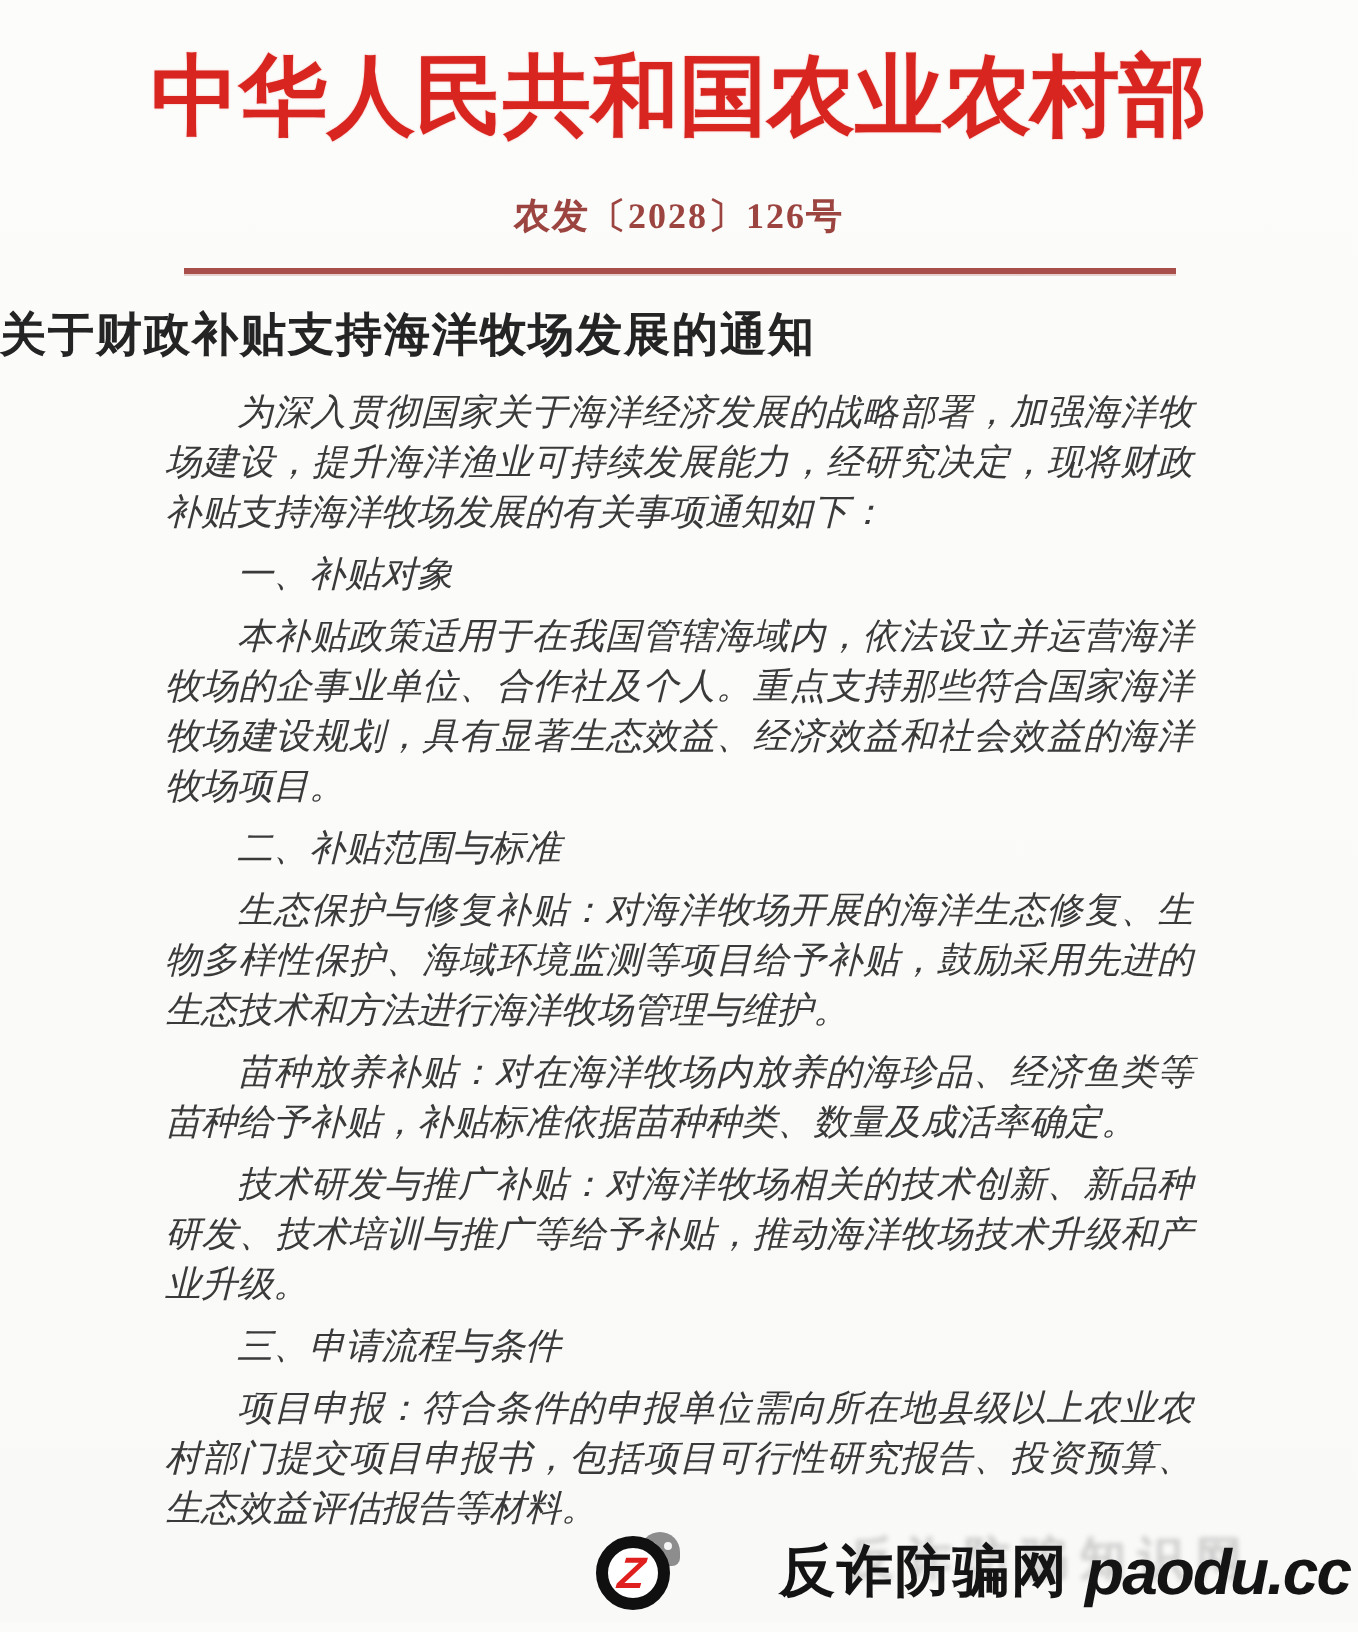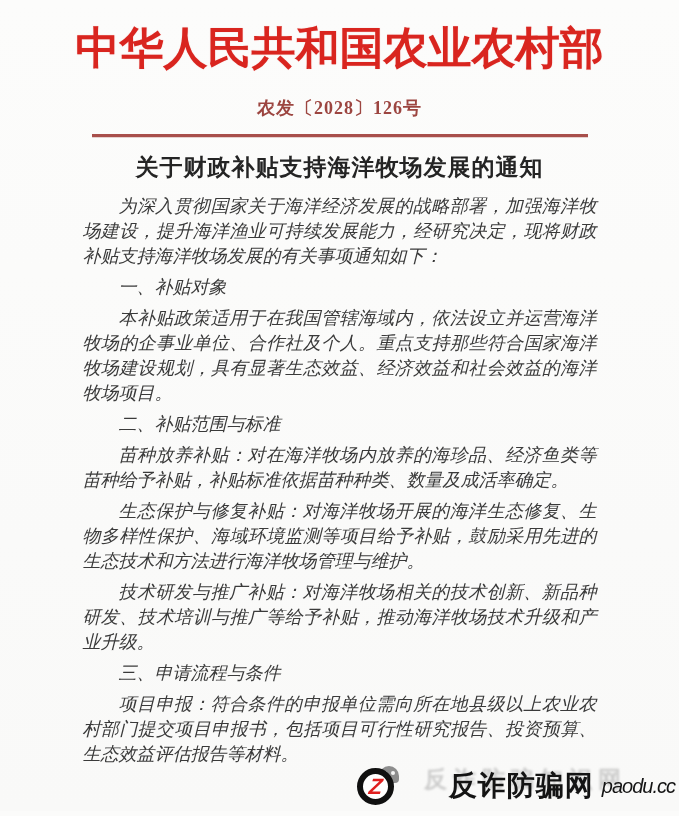--- a/index.html
+++ b/index.html
@@ -38,21 +38,21 @@
   .red-rule {
     width: 496px;
     height: 3px;
     background: #a84f4b;
     border: none;
     margin: 15px auto 0 auto;
     box-shadow: 0 1px 0 rgba(168,79,75,0.25);
   }
   .notice-title {
     margin-top: 17px;
-    text-align: center;
+    text-align: left;
     font-size: 23px;
     line-height: 28px;
     font-weight: bold;
     color: #242424;
     letter-spacing: 1px;
   }
   .content {
     width: 514px;
     margin: 12px auto 0 auto;
     font-size: 18px;
@@ -142,22 +142,22 @@
     font-size: 28px;
     font-weight: bold;
     color: #141414;
     letter-spacing: 1px;
     white-space: nowrap;
     z-index: 3;
     margin-left: 44px;
   }
   .wm-site-url {
     font-family: "Liberation Sans", sans-serif;
-    font-size: 20px;
-    font-weight: normal;
+    font-size: 32px;
+    font-weight: bold;
     font-style: italic;
     color: #141414;
     margin-left: 8px;
     letter-spacing: -1px;
     white-space: nowrap;
     z-index: 3;
   }
 </style>
 </head>
 <body>
@@ -172,22 +172,22 @@
 
   <div class="notice-title">关于财政补贴支持海洋牧场发展的通知</div>
 
   <div class="content">
     <p>为深入贯彻国家关于海洋经济发展的战略部署，加强海洋牧场建设，提升海洋渔业可持续发展能力，经研究决定，现将财政补贴支持海洋牧场发展的有关事项通知如下：</p>
 
     <p class="section-heading">一、补贴对象</p>
     <p>本补贴政策适用于在我国管辖海域内，依法设立并运营海洋牧场的企事业单位、合作社及个人。重点支持那些符合国家海洋牧场建设规划，具有显著生态效益、经济效益和社会效益的海洋牧场项目。</p>
 
     <p class="section-heading">二、补贴范围与标准</p>
+    <p>生态保护与修复补贴：对海洋牧场开展的海洋生态修复、生物多样性保护、海域环境监测等项目给予补贴，鼓励采用先进的生态技术和方法进行海洋牧场管理与维护。</p>
     <p>苗种放养补贴：对在海洋牧场内放养的海珍品、经济鱼类等苗种给予补贴，补贴标准依据苗种种类、数量及成活率确定。</p>
-    <p>生态保护与修复补贴：对海洋牧场开展的海洋生态修复、生物多样性保护、海域环境监测等项目给予补贴，鼓励采用先进的生态技术和方法进行海洋牧场管理与维护。</p>
     <p>技术研发与推广补贴：对海洋牧场相关的技术创新、新品种研发、技术培训与推广等给予补贴，推动海洋牧场技术升级和产业升级。</p>
 
     <p class="section-heading">三、申请流程与条件</p>
     <p>项目申报：符合条件的申报单位需向所在地县级以上农业农村部门提交项目申报书，包括项目可行性研究报告、投资预算、生态效益评估报告等材料。</p>
   </div>
 
   <div class="wm-ghost-text">反诈防骗知识网</div>
 
   <div class="watermark">
     <div class="wm-logo-wrap">

